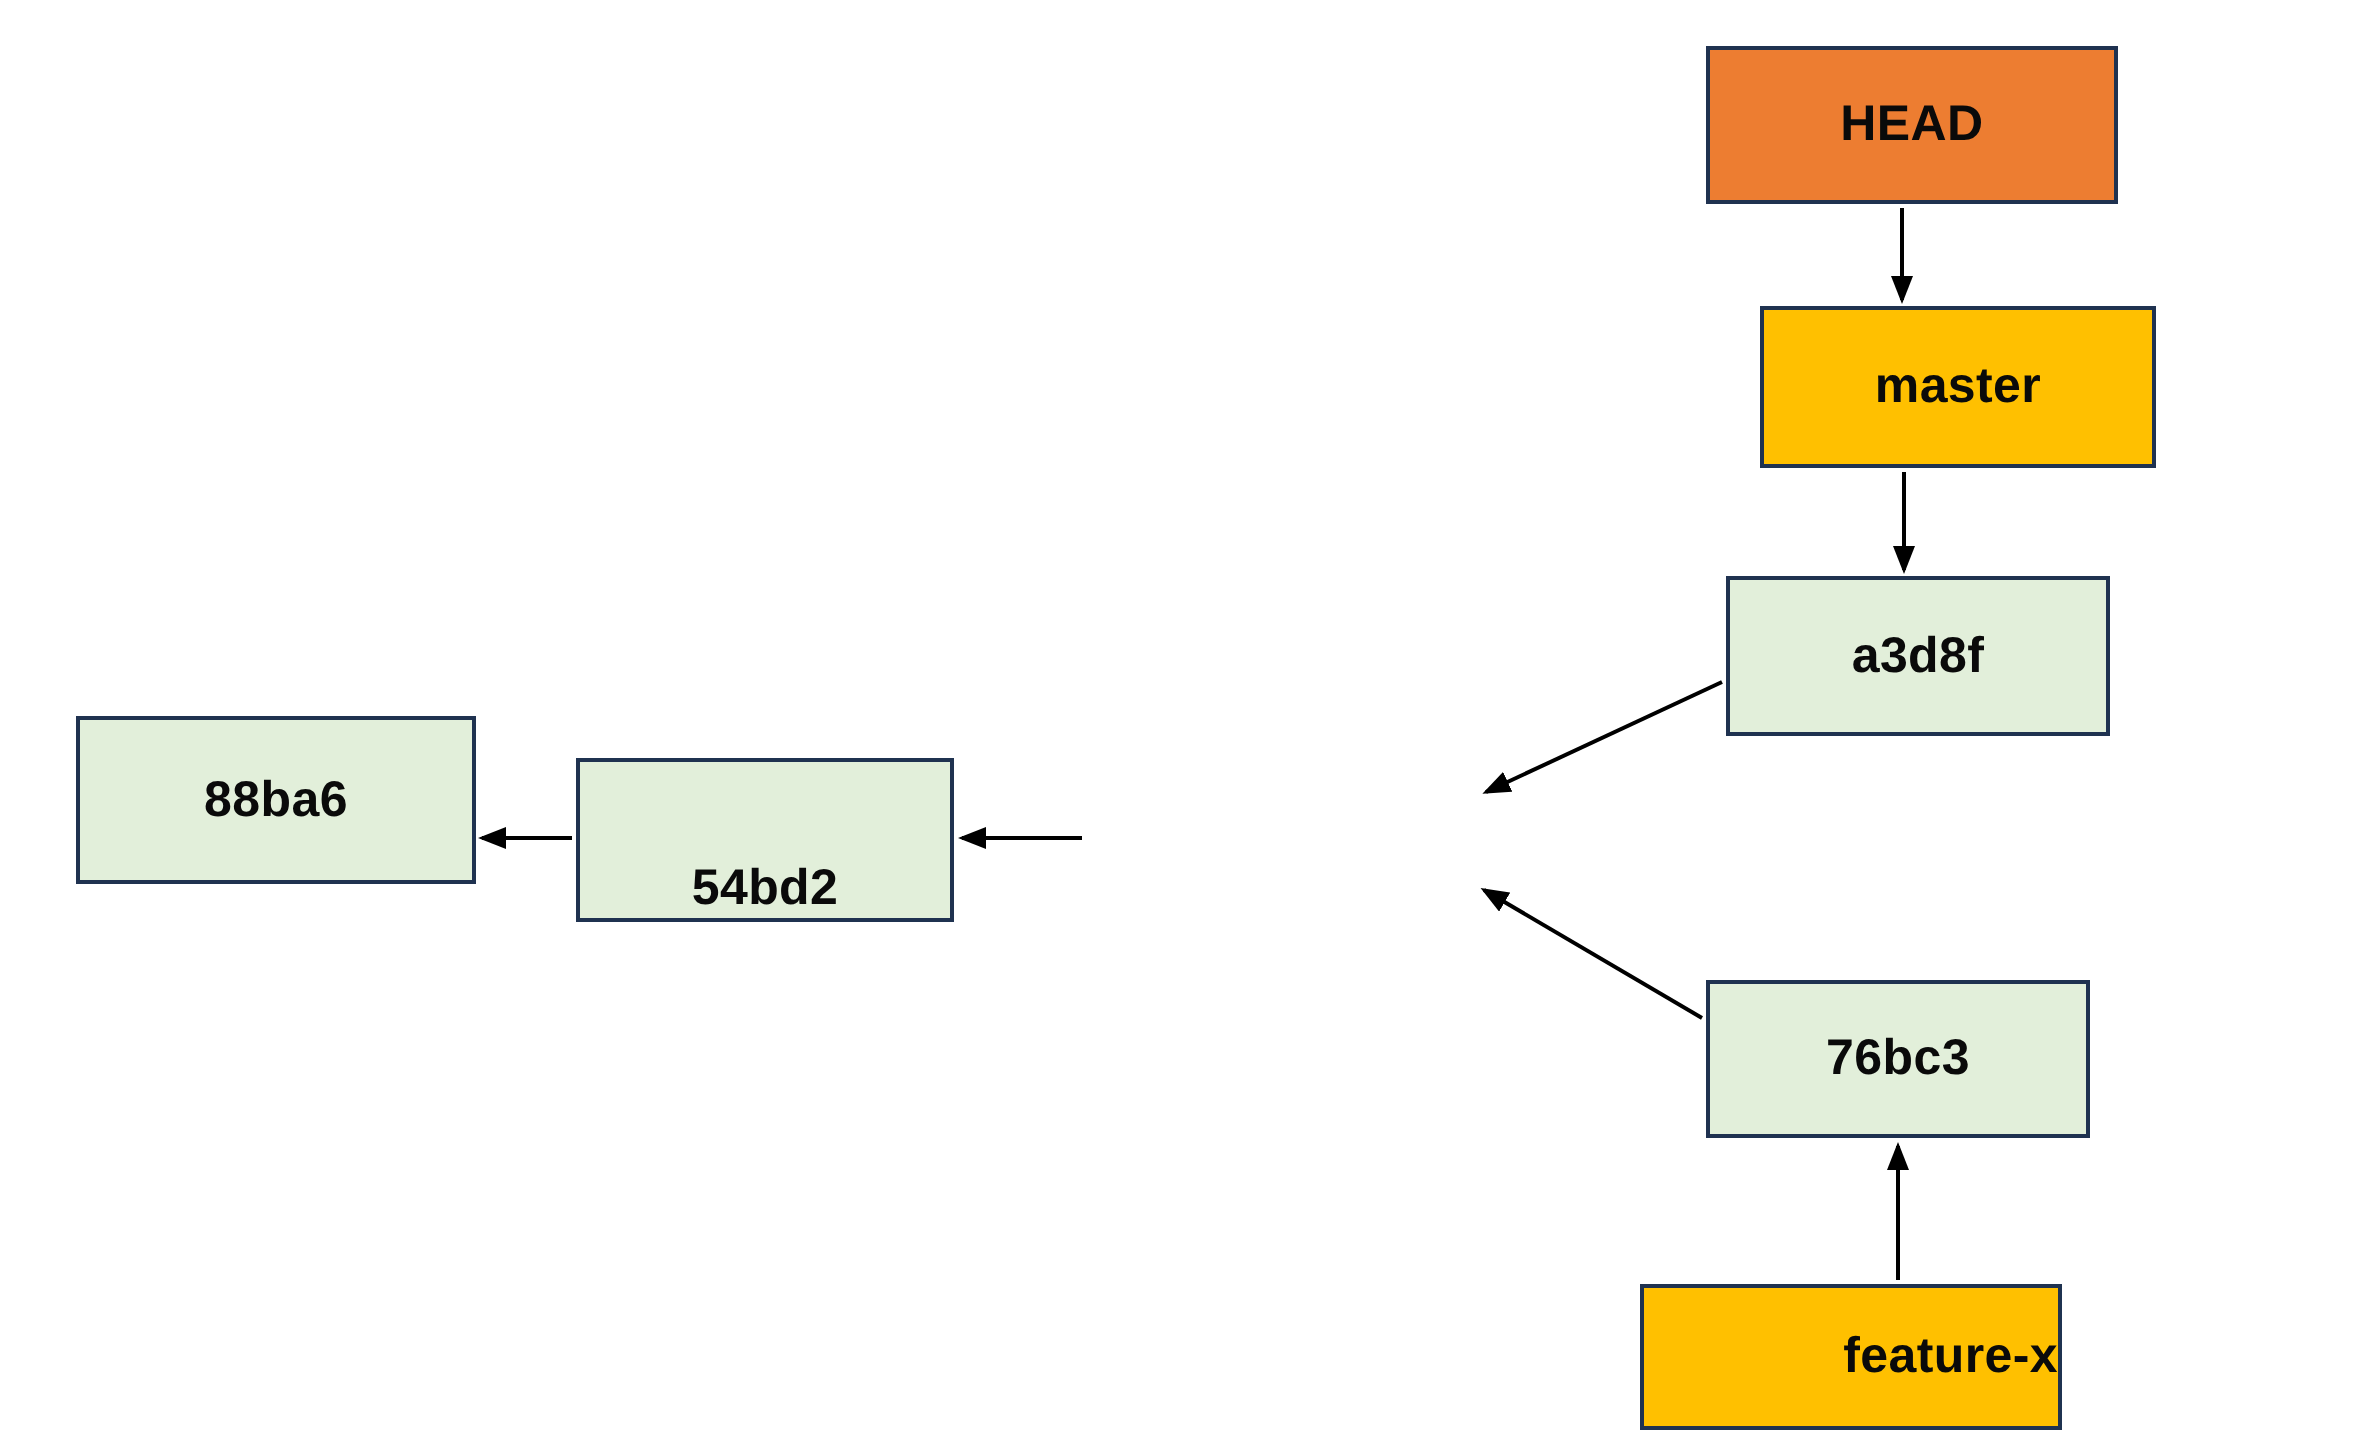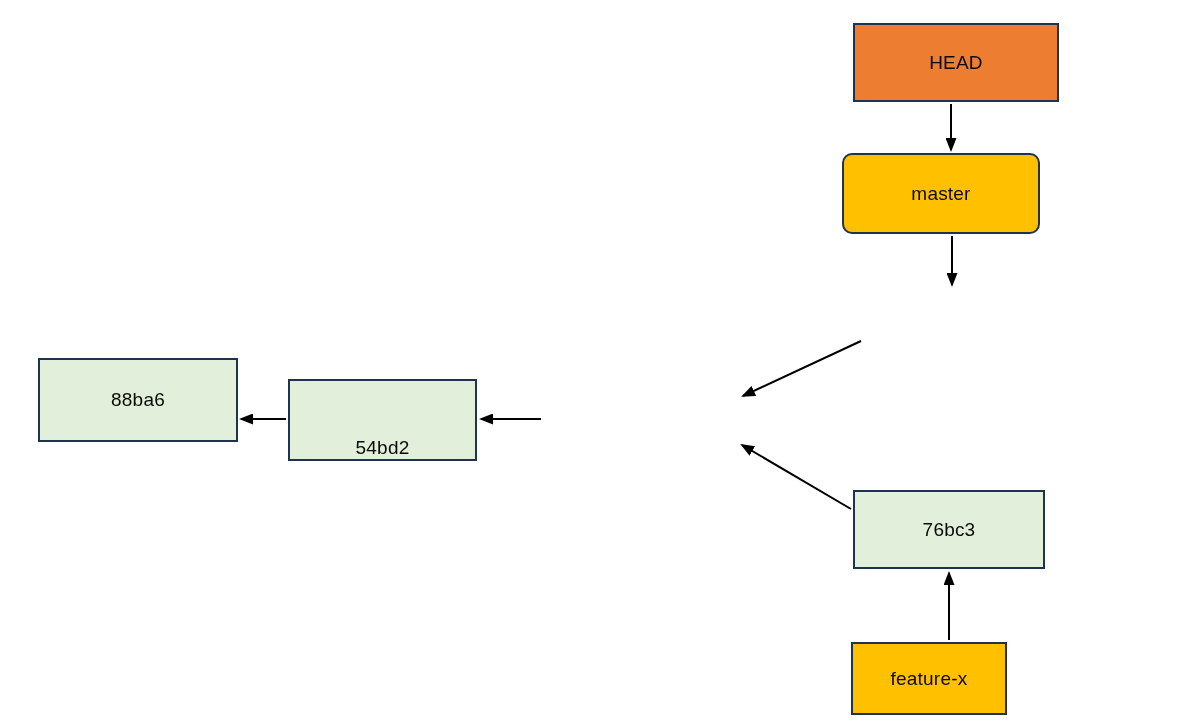--- a/index.html
+++ b/index.html
@@ -31,37 +31,37 @@
     pointer-events: none;
   }
   .edges-layer line { stroke: var(--arrow); stroke-width: 2; }
   .edges-layer .ah { fill: var(--arrow); }
   .node {
     position: absolute;
     display: flex;
     align-items: center;
     justify-content: center;
     border: 2.5px solid var(--box-border);
-    font-weight: 400;
-    font-size: 19px;
+    font-weight: 700;
+    font-size: 25px;
     color: var(--label-text);
     letter-spacing: 0.2px;
   }
   .node--head   { background: var(--head-fill); }
   .node--branch { background: var(--branch-fill); }
   .node--commit { background: var(--commit-fill); }
 
   .n-head      { left: 853px; top:  23px; width: 206px; height: 79px; }
-  .n-master    { left: 842px; top: 153px; width: 198px; height: 81px; border-radius: 10px; }
+  .n-master    { left: 880px; top: 153px; width: 198px; height: 81px; }
   .n-a3d8f     { left: 863px; top: 288px; width: 192px; height: 80px; }
   .n-88ba6     { left:  38px; top: 358px; width: 200px; height: 84px; }
   .n-54bd2     { left: 288px; top: 379px; width: 189px; height: 82px; align-items: flex-end; }
   .n-f55bc     { left: 543px; top: 379px; width: 196px; height: 79px; }
   .n-76bc3     { left: 853px; top: 490px; width: 192px; height: 79px; text-align: center; }
-  .n-feature-x { left: 851px; top: 642px; width: 156px; height: 73px; }
+  .n-feature-x { left: 820px; top: 642px; width: 211px; height: 73px; justify-content: flex-end; }
 </style>
 </head>
 <body>
 
 <div class="canvas">
 
   <svg class="edges-layer" width="1182" height="728" viewBox="0 0 1182 728" xmlns="http://www.w3.org/2000/svg">
     <defs>
       <marker id="ah" markerWidth="14" markerHeight="11" refX="12" refY="5.5" orient="auto" markerUnits="userSpaceOnUse">
         <path class="ah" d="M0,0 L14,5.5 L0,11 z"></path>
@@ -77,20 +77,23 @@
   </svg>
 
   <div class="node node--head n-head">
     <span>HEAD</span>
   </div>
 
   <div class="node node--branch n-master">
     <span>master</span>
   </div>
 
+  <div class="node node--commit n-a3d8f">
+    <span>a3d8f</span>
+  </div>
 
   <div class="node node--commit n-88ba6">
     <span>88ba6</span>
   </div>
 
   <div class="node node--commit n-54bd2">
     <span>54bd2</span>
   </div>
 
 

